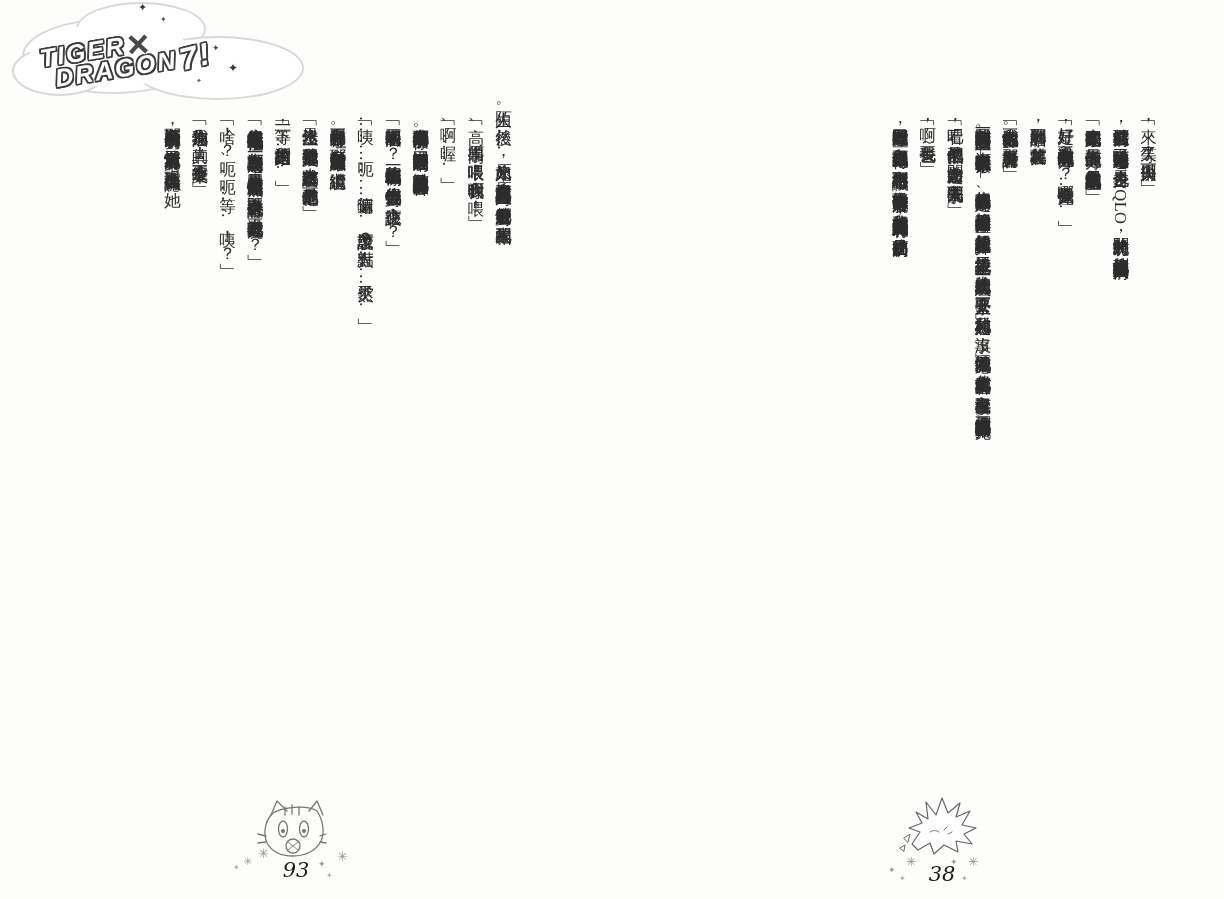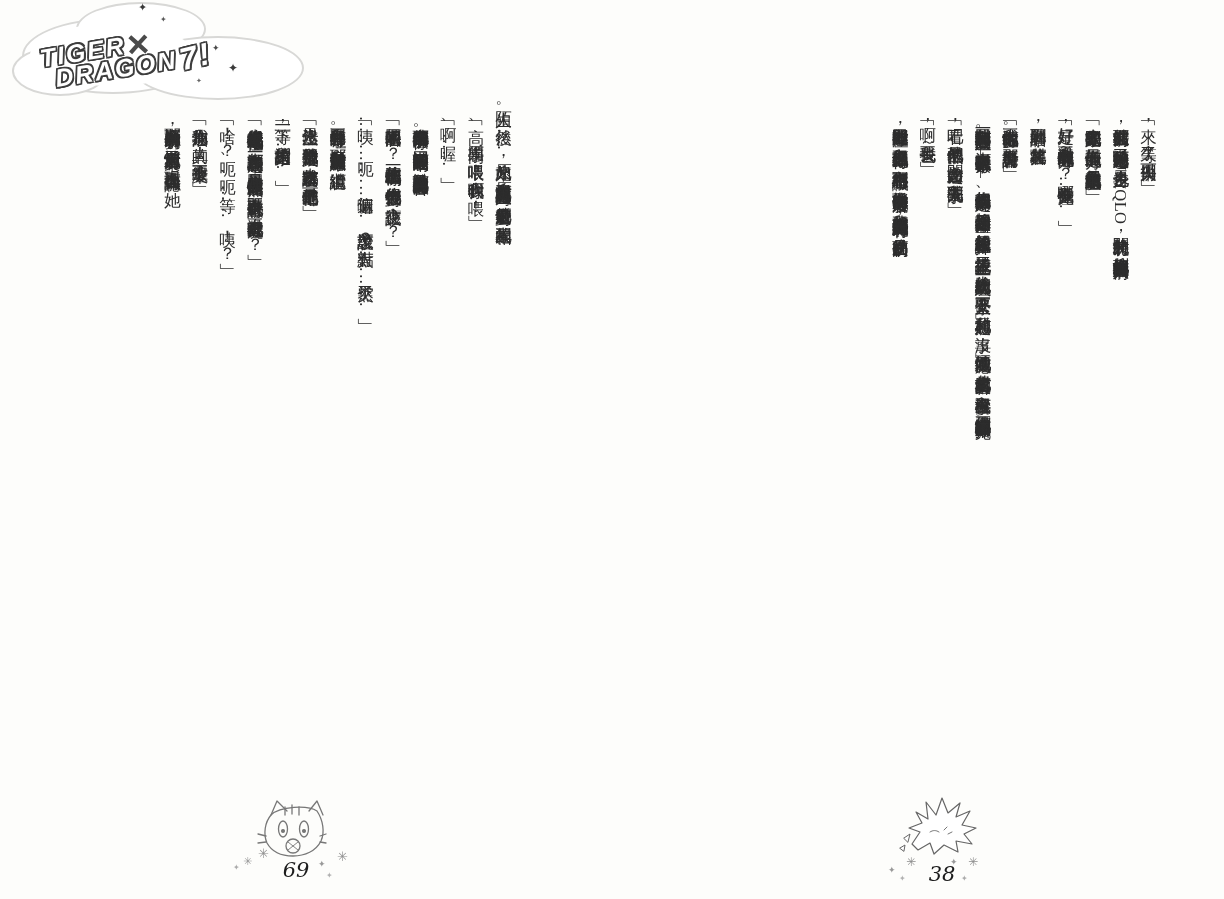--- a/index.html
+++ b/index.html
@@ -130,21 +130,21 @@
       <ellipse cx="27" cy="31" rx="4.5" ry="8"></ellipse>
       <ellipse cx="48" cy="31" rx="4.5" ry="8"></ellipse>
       <circle cx="27" cy="33" r="1.4" fill="#777"></circle>
       <circle cx="48" cy="33" r="1.4" fill="#777"></circle>
       <circle cx="37" cy="48" r="7"></circle>
       <path d="M32,44 L42,52 M32,52 L42,44" stroke-width="0.9"></path>
       <path d="M10,38 L2,36 M10,44 L2,45"></path>
       <path d="M64,38 L70,36 M64,44 L70,45"></path>
     </g>
   </svg>
-  <div class="pagenum" id="pagenum-93">69</div>
+  <div class="pagenum" id="pagenum-93">93</div>
   <span class="sp" style="left:233px;top:864px;font-size:8px;color:#aaa;">✦</span>
   <span class="sp" style="left:243px;top:856px;font-size:11px;color:#999;">✳</span>
   <span class="sp" style="left:258px;top:847px;font-size:13px;color:#8f8f8f;">✳</span>
   <span class="sp" style="left:318px;top:860px;font-size:9px;color:#999;">✦</span>
   <span class="sp" style="left:337px;top:850px;font-size:13px;color:#8f8f8f;">✳</span>
   <span class="sp" style="left:326px;top:872px;font-size:8px;color:#b0b0b0;">✦</span>
 
   <svg class="doodle" id="dragon-doodle" width="86" height="70" viewBox="0 0 86 70">
     <g fill="#fff" stroke="#666" stroke-width="1.2" stroke-linecap="round" stroke-linejoin="round">
       <path d="M16,52 L24,40 L13,36 L26,31 L20,20 L32,27 L30,10 L40,23 L46,6 L52,21 L64,11 L60,25 L74,19 L66,33 L80,36 L68,42 L76,52 L60,49 L62,60 L48,53 L38,62 L34,51 L22,58 Z"></path>

